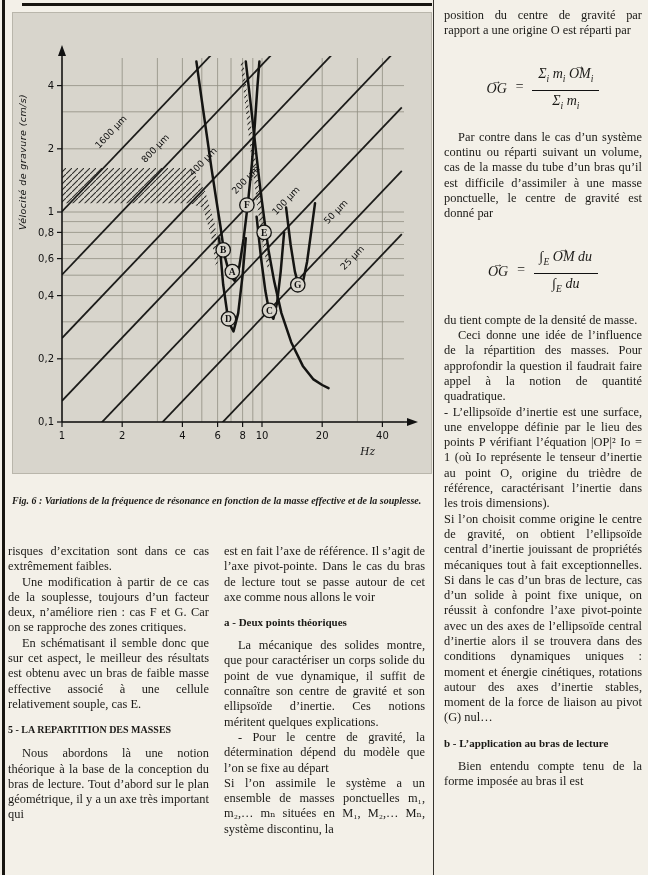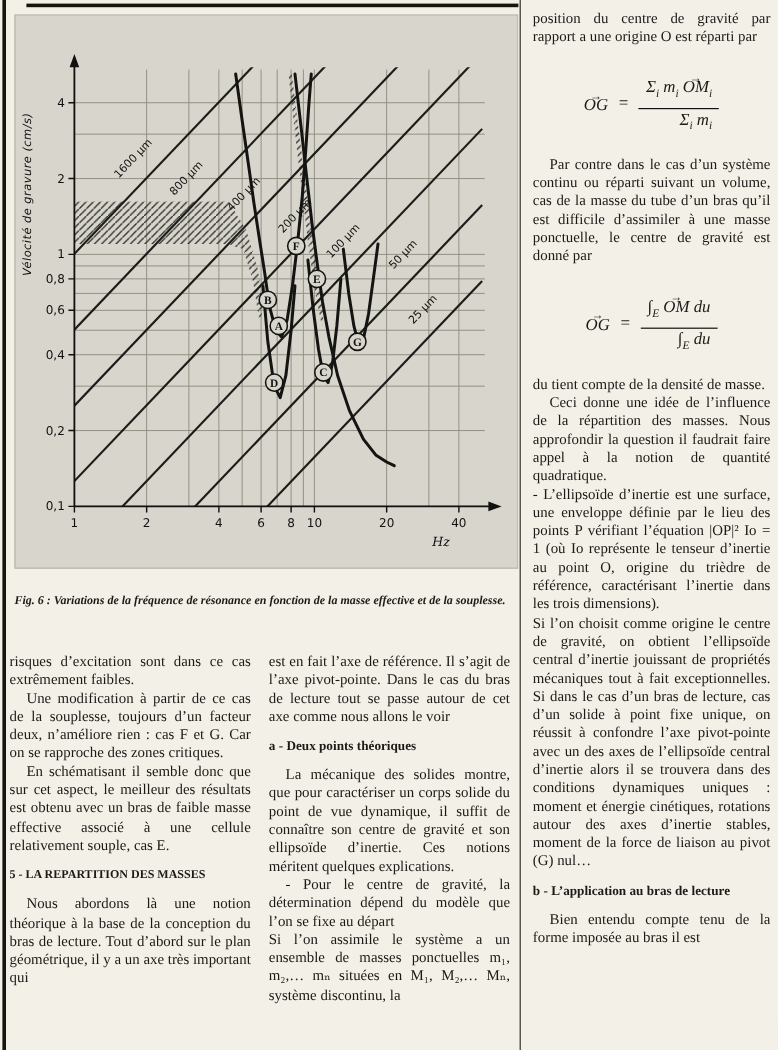--- a/index.html
+++ b/index.html
@@ -18,21 +18,21 @@
   .col-left{left:8px;top:544px;width:201px;}
   .col-mid{left:224px;top:544px;width:201px;}
   .col-right{left:444px;top:8px;width:198px;}
   .col p{margin:0;text-indent:14px;}
   .col p.noindent{text-indent:0;}
   h3.h-big{font-size:10px;font-weight:bold;margin:9px 0 7px;line-height:18px;}
   h4.h-sub{font-size:11px;font-weight:bold;margin:10px 0 8px;line-height:15px;}
 
   .equation{display:flex;justify-content:center;align-items:center;gap:8px;
             font-style:italic;font-size:14px;margin:20px 0 16px;}
-  .frac{display:inline-flex;flex-direction:column;align-items:flex-end;}
+  .frac{display:inline-flex;flex-direction:column;align-items:center;}
   .frac .num{border-bottom:1.3px solid #111;padding:3px 6px 3px;white-space:nowrap;}
   .frac .den{padding:2px 6px 0;white-space:nowrap;}
   .vec{position:relative;display:inline-block;margin-top:4px;}
   .vec-arrow{position:absolute;top:-0.78em;left:50%;transform:translateX(-50%);
              font-size:0.72em;font-style:normal;}
   .equation sub{font-size:0.68em;}
 </style>
 </head>
 <body>
 
@@ -189,20 +189,20 @@
     <div class="equation">
       <span class="vec"><span class="vec-arrow">→</span><span>OG</span></span>
       <span>=</span>
       <span class="frac">
         <span class="num"><span>∫</span><sub>E</sub>&nbsp;<span class="vec"><span class="vec-arrow">→</span><span>OM</span></span>&nbsp;<span>du</span></span>
         <span class="den"><span>∫</span><sub>E</sub>&nbsp;<span>du</span></span>
       </span>
     </div>
 
     <p class="noindent">du tient compte de la densité de masse.</p>
-    <p>Ceci donne une idée de l’influence de la répartition des masses. Nous approfondir la question il faudrait faire appel à la notion de quantité quadratique.</p>
+    <p>Ceci donne une idée de l’influence de la répartition des masses. Pour approfondir la question il faudrait faire appel à la notion de quantité quadratique.</p>
     <p class="noindent">- L’ellipsoïde d’inertie est une surface, une enveloppe définie par le lieu des points P vérifiant l’équation |OP|² Io = 1 (où Io représente le tenseur d’inertie au point O, origine du trièdre de référence, caractérisant l’inertie dans les trois dimensions).</p>
     <p class="noindent">Si l’on choisit comme origine le centre de gravité, on obtient l’ellipsoïde central d’inertie jouissant de propriétés mécaniques tout à fait exceptionnelles. Si dans le cas d’un bras de lecture, cas d’un solide à point fixe unique, on réussit à confondre l’axe pivot-pointe avec un des axes de l’ellipsoïde central d’inertie alors il se trouvera dans des conditions dynamiques uniques : moment et énergie cinétiques, rotations autour des axes d’inertie stables, moment de la force de liaison au pivot (G) nul…</p>
     <h4 class="h-sub">b - L’application au bras de lecture</h4>
     <p>Bien entendu compte tenu de la forme imposée au bras il est</p>
   </div>
 
 </div>
 
 </body></html>

